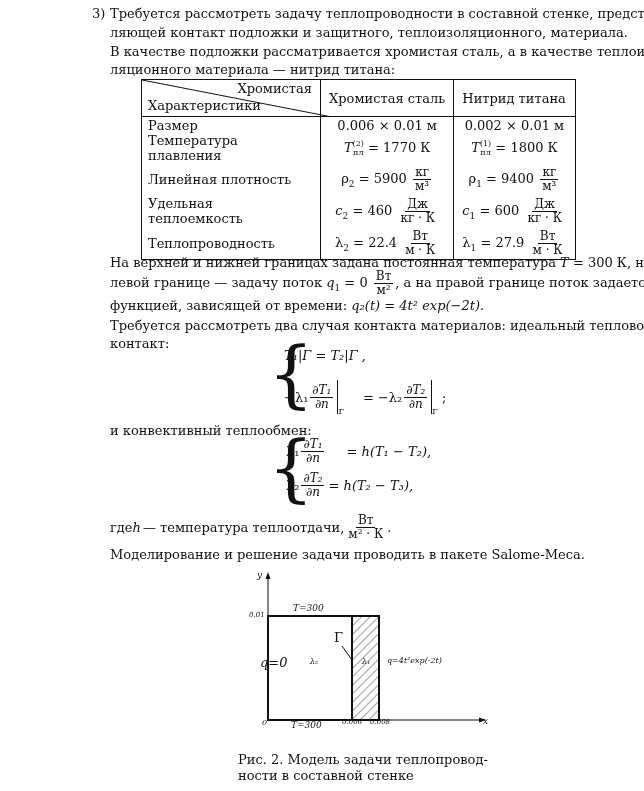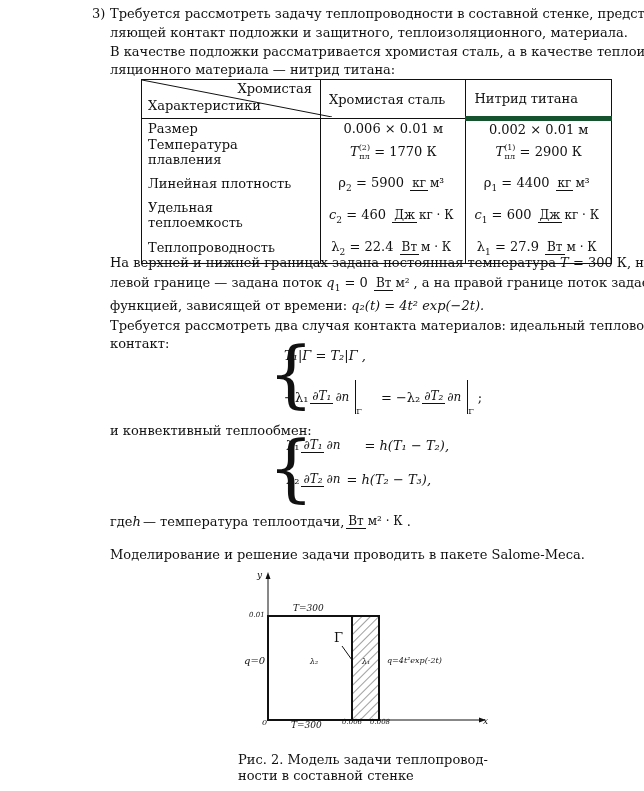--- a/index.html
+++ b/index.html
@@ -1,21 +1,21 @@
 <!DOCTYPE html>
 <html><head>
 <meta charset="utf-8">
 <style>
   html, body { margin:0; padding:0; background:#ffffff; }
   body { width:644px; height:791px; position:relative; overflow:hidden;
          font-family:"DejaVu Serif","Liberation Serif",serif; color:#111; font-size:13px; }
   .abs { position:absolute; white-space:nowrap; }
   .it { font-style:italic; }
   .sub { font-size:9px; vertical-align:sub; line-height:0; }
-  .frac { display:inline-flex; flex-direction:row; align-items:center; vertical-align:middle; font-size:12px; line-height:13px; margin:0 2px; }
+  .frac { display:inline-flex; flex-direction:column; align-items:center; vertical-align:middle; font-size:12px; line-height:13px; margin:0 2px; }
   .frac .num { border-bottom:1px solid #111; padding:0 2px; }
   .frac .den { padding:0 2px; }
   table.props { position:absolute; left:141px; top:79px; border-collapse:collapse; font-size:13px; }
   table.props td { border:1px solid #111; padding:0 8px; vertical-align:middle; }
   table.props tr.head td { height:36px; }
   table.props tr.r td { height:16px; border-top:none; border-bottom:none; }
   table.props tr.r2 td { height:32px; border-top:none; border-bottom:none; }
   table.props tr.last td { border-bottom:1px solid #111; }
   .diag-cell { position:relative; width:178px; padding:0 !important; }
   .diag-cell svg { position:absolute; left:0; top:0; }
@@ -39,48 +39,48 @@
           </svg>
       <span class="abs" style="right:8px;top:1px;">Хромистая</span>
       <span class="abs" style="left:6px;top:18px;">Характеристики</span>
     </td>
     <td>Хромистая сталь</td>
     <td>Нитрид титана</td>
   </tr>
   <tr class="r">
     <td style="border-top:1px solid #111;padding-left:6px;">Размер</td>
     <td style="border-top:1px solid #111;text-align:center;">0.006 × 0.01 м</td>
-    <td style="border-top:5px solid #14532d;text-align:center;">0.002 × 0.01 м</td>
+    <td style="border-top:1px solid #14532d;text-align:center;">0.002 × 0.01 м</td>
   </tr>
   <tr class="r" style="height:22px;">
     <td style="padding-left:6px;height:22px;">Температура плавления</td>
     <td style="text-align:center;">
       <span class="it">T</span><span style="display:inline-flex;flex-direction:column;font-size:8px;line-height:9px;vertical-align:middle;">
             <span>(2)</span>
             <span>пл</span>
           </span><span> = 1770 К</span>
     </td>
     <td style="text-align:center;">
       <span class="it">T</span><span style="display:inline-flex;flex-direction:column;font-size:8px;line-height:9px;vertical-align:middle;">
             <span>(1)</span>
             <span>пл</span>
-          </span><span> = 2900 К</span>
+          </span><span> = 1800 К</span>
     </td>
   </tr>
   <tr class="r2">
     <td style="padding-left:6px;">Линейная плотность</td>
     <td style="text-align:center;">
       <span>ρ</span><span class="sub">2</span><span> = 5900</span>
       <span class="frac">
             <span class="num">кг</span>
             <span class="den">м³</span>
           </span>
     </td>
     <td style="text-align:center;">
-      <span>ρ</span><span class="sub">1</span><span> = 4400</span>
+      <span>ρ</span><span class="sub">1</span><span> = 9400</span>
       <span class="frac">
             <span class="num">кг</span>
             <span class="den">м³</span>
           </span>
     </td>
   </tr>
   <tr class="r2">
     <td style="padding-left:6px;">Удельная теплоемкость</td>
     <td style="text-align:center;">
       <span class="it">c</span><span class="sub">2</span><span> = 460</span>
@@ -114,21 +114,21 @@
           </span>
     </td>
   </tr>
 </tbody>
   </table>
 
 <div class="abs" style="left:110px;top:255px;">
   <span>На верхней и нижней границах задана постоянная температура </span><span class="it">T</span><span> = 300 К, на</span>
 </div>
 <div class="abs" style="left:110px;top:270px;line-height:26px;">
-  <span>левой границе — задана поток </span><span class="it">q</span><span class="sub">1</span><span> = 0</span>
+  <span>левой границе — задачу поток </span><span class="it">q</span><span class="sub">1</span><span> = 0</span>
   <span class="frac">
       <span class="num">Вт</span>
       <span class="den">м²</span>
     </span><span>, а на правой границе поток задается</span>
 </div>
 <div class="abs" style="left:110px;top:298px;">
   <span>функцией, зависящей от времени: </span><span class="it">q₂(t) = 4t² exp(−2t).</span>
 </div>
 
 <div class="abs" style="left:110px;top:318px;">Требуется рассмотреть два случая контакта материалов: идеальный тепловой</div>
@@ -207,20 +207,20 @@
 </svg>
 
 <div class="abs diagram-text" style="left:257px;top:570px;font-size:9px;">y</div>
 <div class="abs diagram-text" style="left:483px;top:716px;font-size:9px;">x</div>
 <div class="abs diagram-text" style="left:249px;top:611px;font-size:7px;">0.01</div>
 <div class="abs diagram-text" style="left:262px;top:718px;font-size:8px;">0</div>
 <div class="abs diagram-text" style="left:342px;top:718px;font-size:7px;">0.006</div>
 <div class="abs diagram-text" style="left:370px;top:718px;font-size:7px;">0.008</div>
 <div class="abs diagram-text" style="left:293px;top:603px;font-size:9px;">T=300</div>
 <div class="abs diagram-text" style="left:291px;top:720px;font-size:9px;">T=300</div>
-<div class="abs diagram-text" style="left:244px;top:655px;font-size:10px;">q=0</div>
+<div class="abs diagram-text" style="left:260px;top:655px;font-size:13px;">q=0</div>
 <div class="abs diagram-text" style="left:387px;top:656px;font-size:8px;">q=4t²exp(-2t)</div>
 <div class="abs diagram-text" style="left:310px;top:657px;font-size:8px;">λ₂</div>
 <div class="abs diagram-text" style="left:362px;top:657px;font-size:8px;">λ₁</div>
 <div class="abs" style="left:334px;top:630px;font-size:13px;">Γ</div>
 
 <div class="abs" style="left:238px;top:752px;">Рис. 2. Модель задачи теплопровод-</div>
 <div class="abs" style="left:238px;top:768px;">ности в составной стенке</div>
 
 </body></html>

